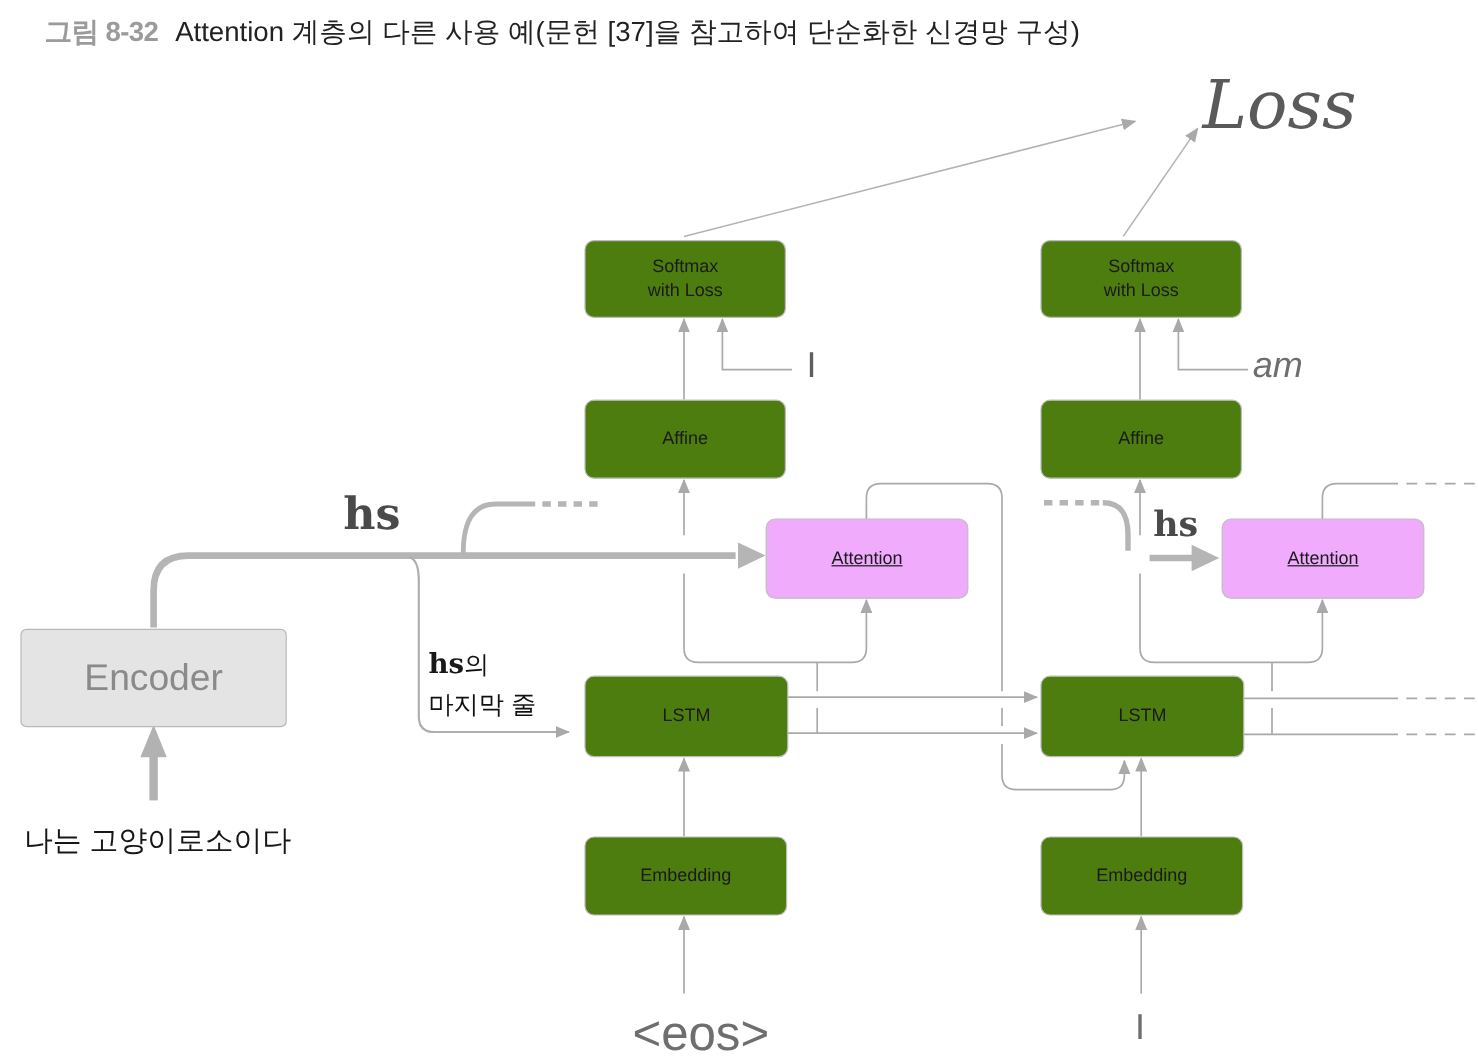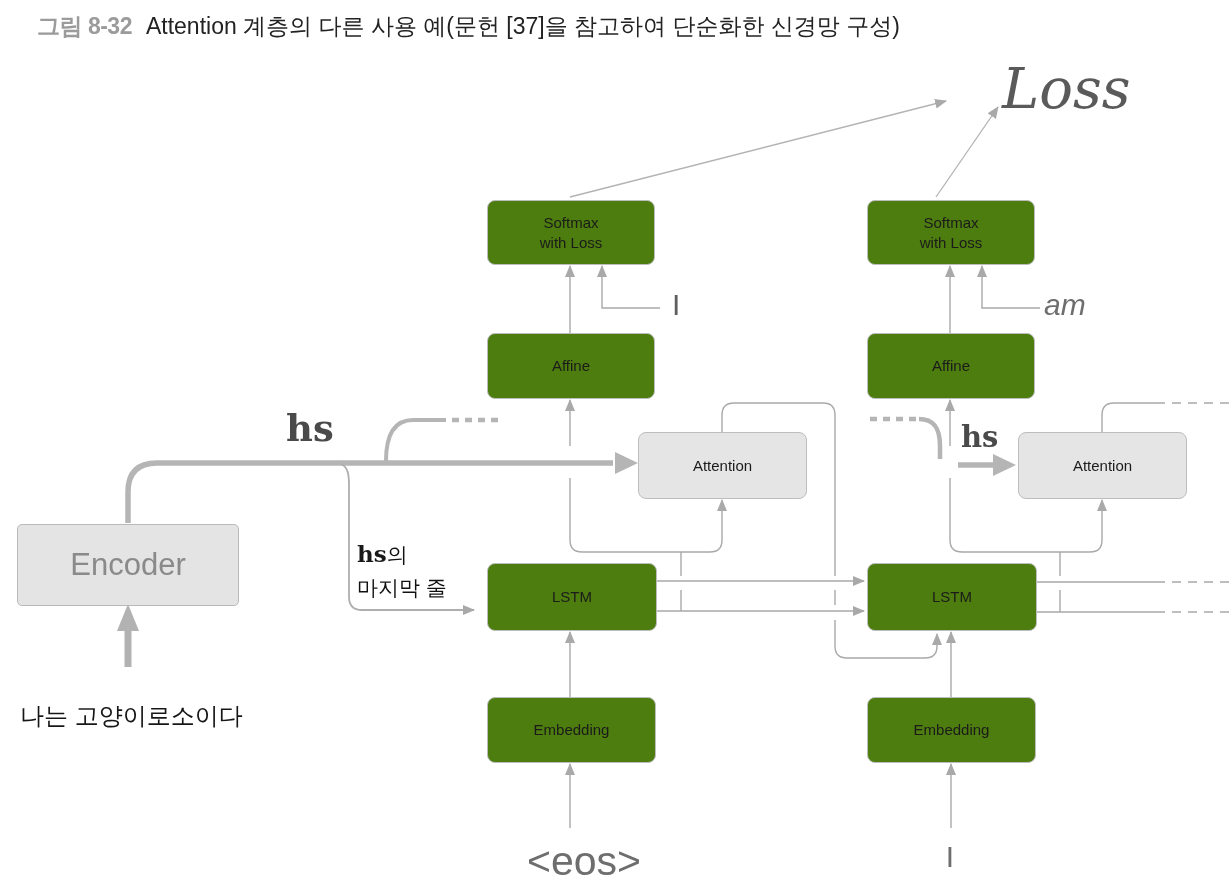--- a/index.html
+++ b/index.html
@@ -2,21 +2,21 @@
 <html><head>
 <meta charset="utf-8">
 <style>
   html,body{margin:0;padding:0;background:#ffffff;}
   #canvas{position:relative;width:1232px;height:886px;background:#ffffff;overflow:hidden;
           font-family:"Liberation Sans",sans-serif;}
   #wires{position:absolute;left:0;top:0;z-index:1;}
   .box{position:absolute;z-index:2;display:flex;align-items:center;justify-content:center;
        background:#4d7c0f;border:1.4px solid #bdbdbd;border-radius:8px;
        font-size:15px;color:#1b1b1b;text-align:center;line-height:1.3;white-space:pre-line;}
-  .box.attention{background:#e5e5e5;}
+  .box.attention{background:#f0abfc;text-decoration:underline;}
   .box.encoder{background:#e4e4e4;border-color:#b9b9b9;font-size:31px;color:#8a8a8a;border-radius:5px;}
   .lbl{position:absolute;z-index:2;}
   .title{position:absolute;left:10px;top:11px;z-index:2;font-size:23px;display:flex;gap:14px;align-items:baseline;margin-left:27px;}
   .title .fig{font-weight:bold;color:#9b9b9b;letter-spacing:-0.5px;}
   .title .cap{color:#222222;}
   .loss{font-family:"DejaVu Serif",serif;font-style:italic;font-size:56px;color:#5a5a5a;}
   .hs-serif{font-family:"DejaVu Serif",serif;font-weight:bold;color:#4a4a4a;}
   .gray-word{color:#6e6e6e;}
   .center-col{text-align:center;}
   .hs-note{font-size:21px;color:#101010;line-height:1.55;}
@@ -137,21 +137,21 @@
   </svg>
 
   <div class="title">
     <span class="fig">그림 8-32</span>
     <span class="cap">Attention 계층의 다른 사용 예(문헌 [37]을 참고하여 단순화한 신경망 구성)</span>
   </div>
 
   <div class="lbl loss" style="left:1002px;top:56px;">Loss</div>
 
   <div class="box encoder" style="left:17px;top:524px;width:220px;height:80px;">Encoder</div>
-  <div class="lbl" style="left:20px;top:684px;font-size:24px;color:#161616;margin-top:16px;">나는 고양이로소이다</div>
+  <div class="lbl" style="left:20px;top:684px;font-size:24px;color:#161616;">나는 고양이로소이다</div>
   <div class="lbl hs-serif" style="left:286px;top:406px;font-size:37px;">hs</div>
 
   <div class="lbl hs-note" style="left:357px;top:536px;">
     <div><span class="hsb">hs</span><span>의</span></div>
     <div>마지막 줄</div>
   </div>
 
   <div class="box" style="left:487px;top:200px;width:166px;height:63px;">Softmax
 with Loss</div>
   <div class="box" style="left:487px;top:333px;width:166px;height:64px;">Affine</div>

